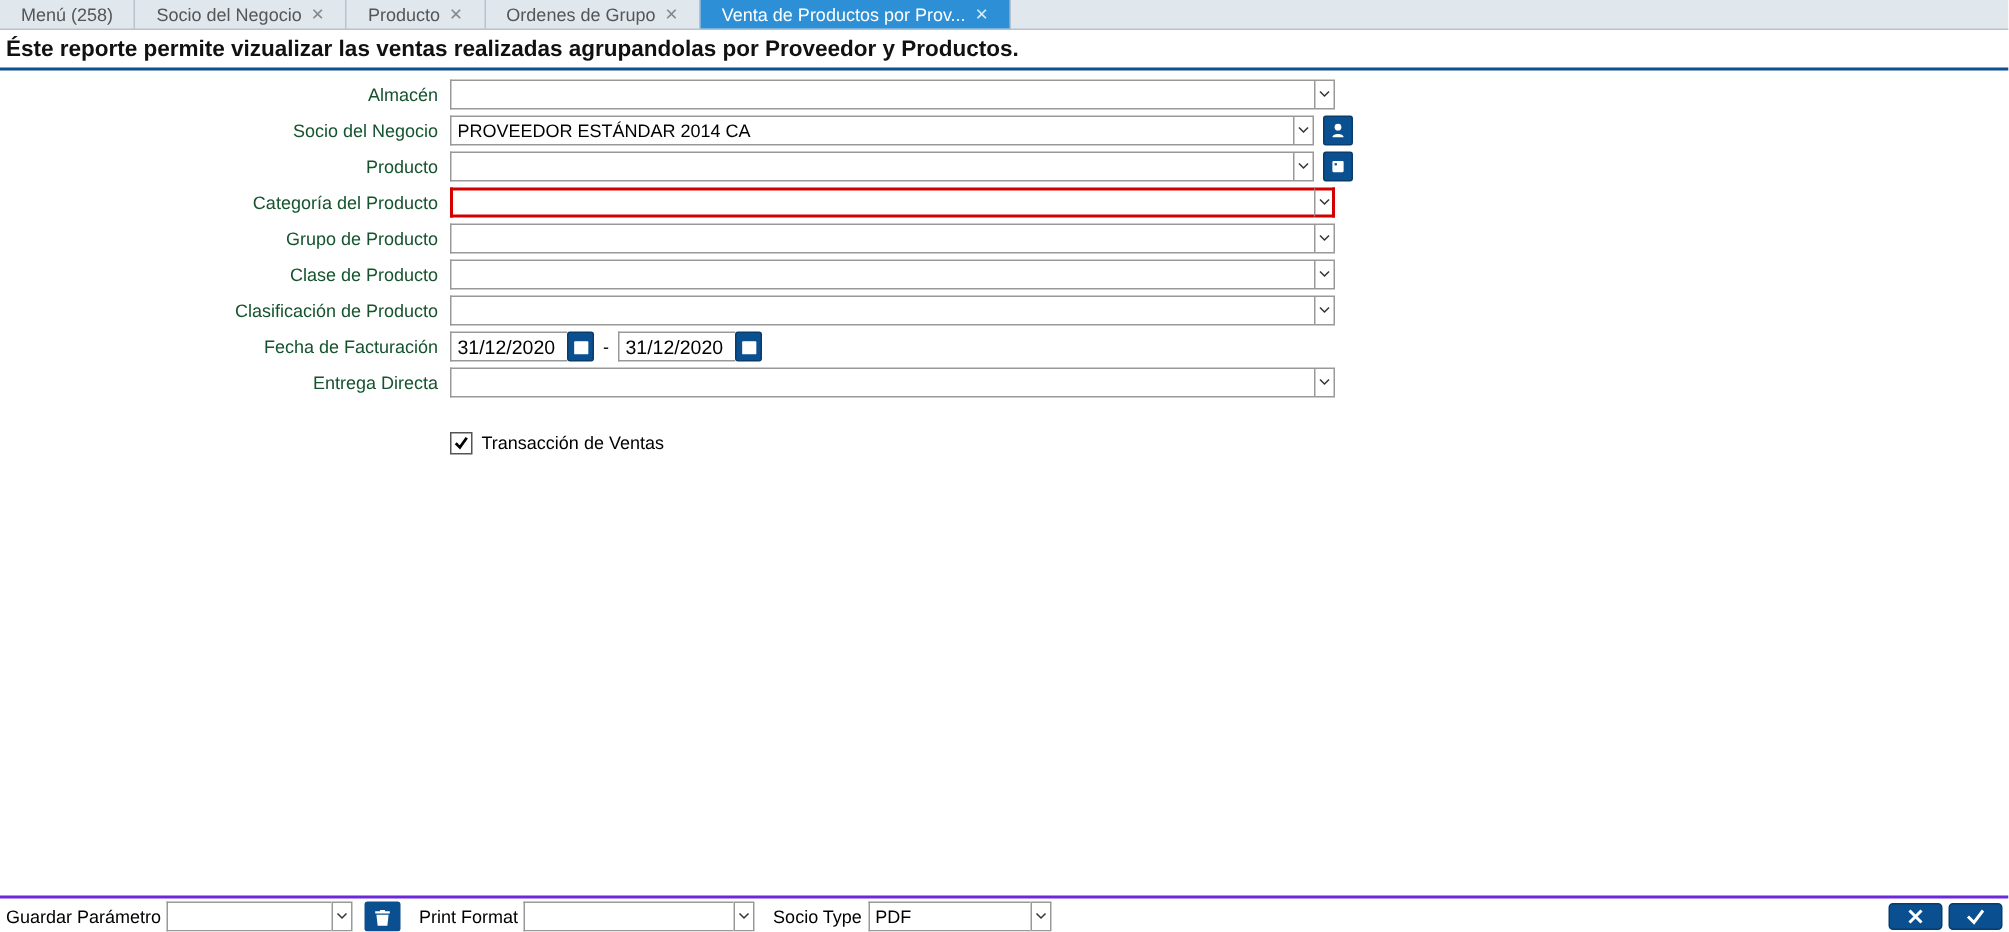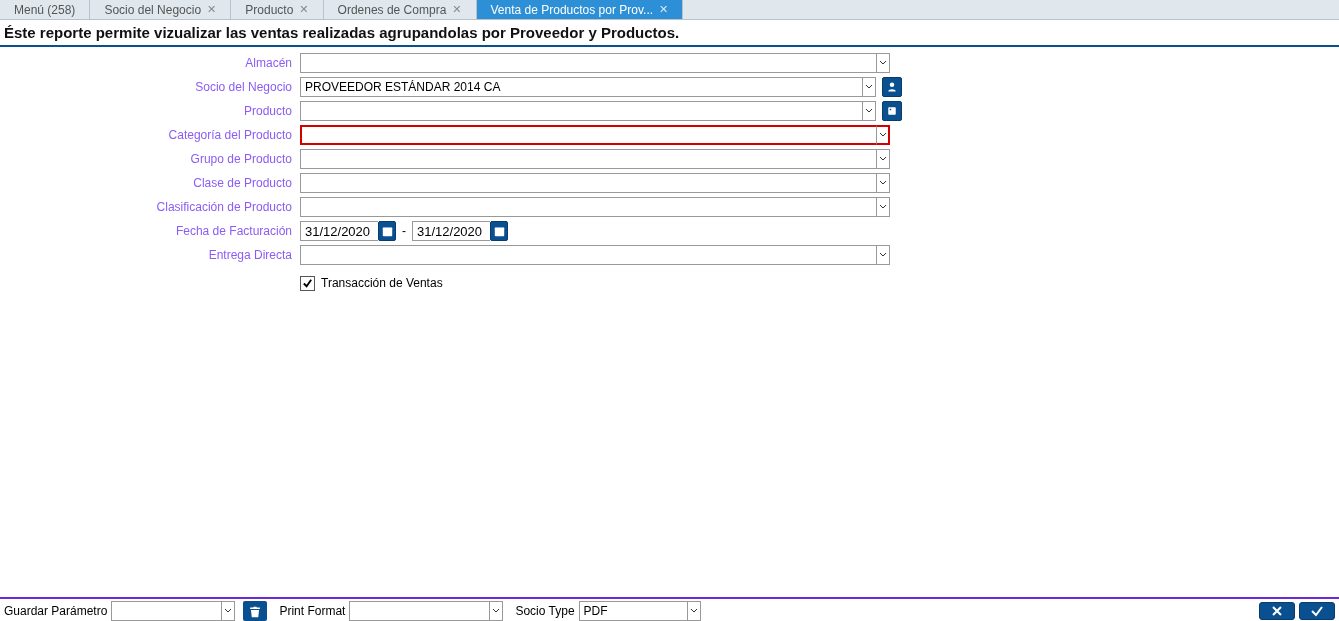--- a/index.html
+++ b/index.html
@@ -57,21 +57,21 @@
 .form-row {
   display: flex;
   align-items: center;
   height: 24px;
   margin-bottom: 0px;
 }
 .form-label {
   width: 300px;
   text-align: right;
   padding-right: 8px;
-  color: #8b5cf6;
+  color: #14532d;
   font-size: 12px;
 }
 .form-field {
   display: flex;
   align-items: center;
   gap: 6px;
 }
 .combo {
   display: flex;
   align-items: stretch;
@@ -191,21 +191,21 @@
   </div>
   <div class="tab">
     <span>Socio del Negocio</span>
     <span class="close-x">✕</span>
   </div>
   <div class="tab">
     <span>Producto</span>
     <span class="close-x">✕</span>
   </div>
   <div class="tab">
-    <span>Ordenes de Compra</span>
+    <span>Ordenes de Grupo</span>
     <span class="close-x">✕</span>
   </div>
   <div class="tab active">
     <span>Venta de Productos por Prov...</span>
     <span class="close-x">✕</span>
   </div>
 </div>
 
 <div class="desc">Éste reporte permite vizualizar las ventas realizadas agrupandolas por Proveedor y Productos.</div>
 
@@ -353,21 +353,21 @@
         <input class="combo-input" value="" style="">
         <div class="combo-btn">
           <svg viewBox="0 0 8 6">
               <path d="M1 1 L4 4 L7 1" stroke="#333" fill="none"></path>
             </svg>
         </div>
       </div>
     </div>
   </div>
 
-  <div class="form-row" style="margin-top:4px">
+  <div class="form-row" style="margin-top:16px">
     <div class="form-label"></div>
     <div class="form-field chk-wrap">
       <div class="chk">
         <svg viewBox="0 0 12 12">
             <path d="M2 6 L5 9 L10 2" stroke="#000" stroke-width="2" fill="none"></path>
           </svg>
       </div>
       <span>Transacción de Ventas</span>
     </div>
   </div>

